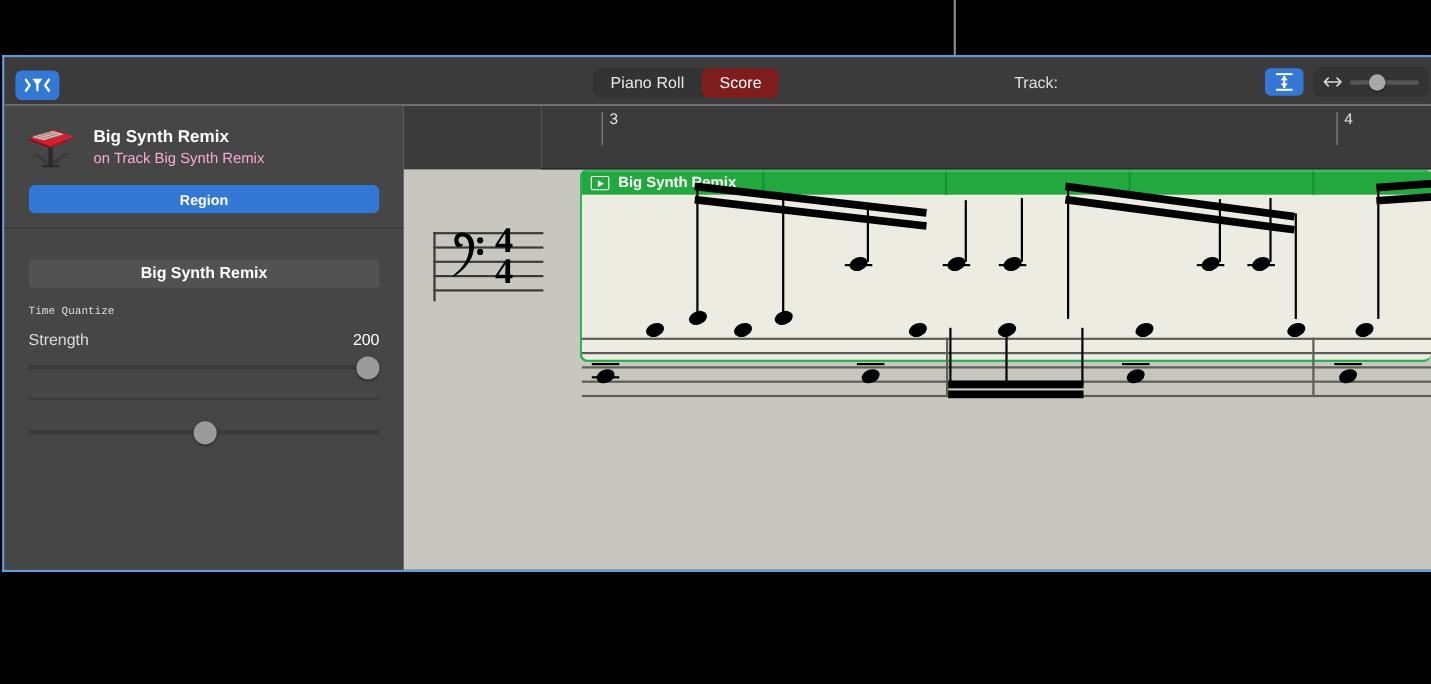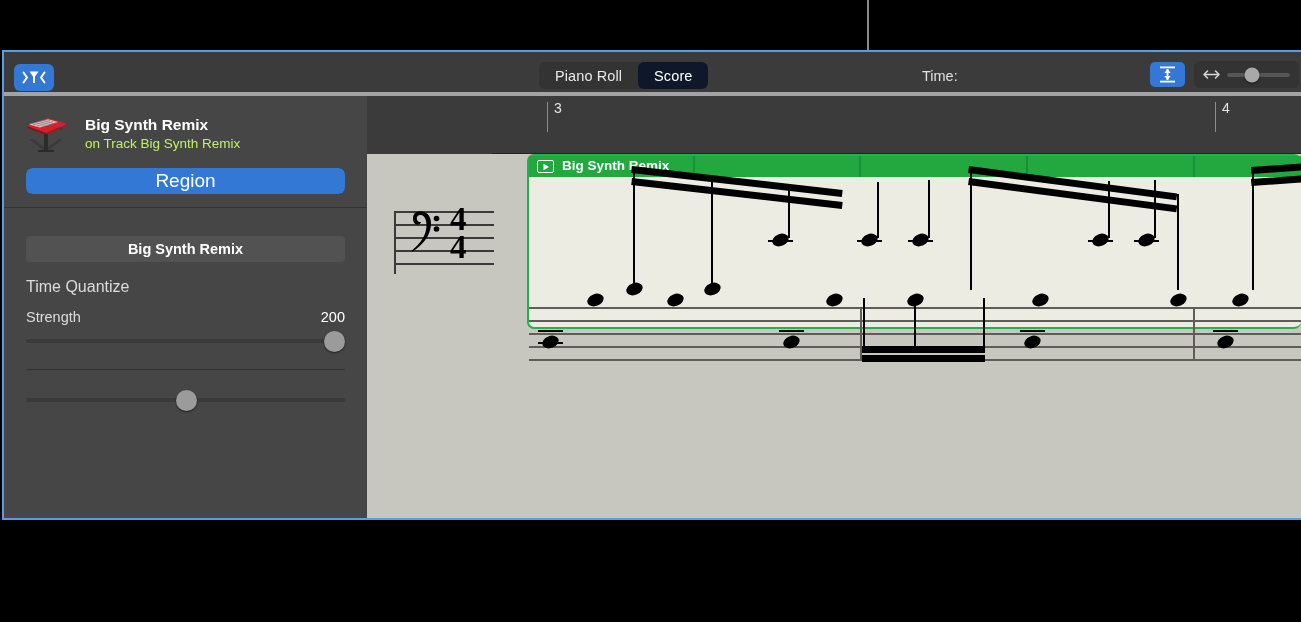--- a/index.html
+++ b/index.html
@@ -17,38 +17,38 @@
   #window {
     position:absolute; left:2px; top:50px; width:1299px; height:470px;
     border:2px solid #5b9ee0; border-right:none;
     background:#464646; overflow:hidden;
   }
 
   
   #toolbar {
     position:absolute; left:0; top:0; right:0; height:44px;
     background:#3b3b3b;
-    border-bottom:4px solid #a3a3a3;
+    border-bottom:1px solid #a3a3a3;
   }
   .inspector-btn {
     position:absolute; left:10px; top:12px; width:40px; height:27px;
     background:#3478d6; border-radius:6px; display:flex;
     align-items:center; justify-content:center; cursor:pointer;
   }
   .seg-group {
     position:absolute; left:535px; top:10px; height:27px;
     background:#333333; border-radius:6px; display:flex; padding:0;
     overflow:hidden;
   }
   .seg {
     display:flex; align-items:center; justify-content:center;
     height:27px; font-size:14.5px; color:#e8e8e8; cursor:pointer;
     padding:0 16px; border-radius:6px; letter-spacing:0.1px;
   }
-  .seg.active { background:#0f172a; color:#fff; }
+  .seg.active { background:#7f1d1d; color:#fff; }
 
   .grid-label {
     position:absolute; left:918px; top:16px; font-size:14.5px; color:#e0e0e0;
   }
   .grid-select {
     position:absolute; left:963px; top:10px; width:165px; height:27px;
     background:#565656; border-radius:5px; color:#f0f0f0; font-size:14.5px;
     display:flex; align-items:center; padding-left:11px; cursor:pointer;
   }
   .stepper {
@@ -77,43 +77,43 @@
   
   #inspector {
     position:absolute; left:0; top:44px; width:363px; bottom:0;
     background:#464646;
   }
   .region-head { padding:14px 0 12px 0; }
   .region-id { display:flex; align-items:center; padding:0 0 0 14px; gap:11px; }
   .synth-icon { width:56px; height:44px; position:relative; flex:none; }
   .region-names { padding-top:2px; }
   .region-title { font-size:15.5px; color:#ffffff; font-weight:700; line-height:19px;}
-  .region-sub { font-size:13.5px; color:#bef264; line-height:17px; margin-top:1px;}
+  .region-sub { font-size:13.5px; color:#f9a8d4; line-height:17px; margin-top:1px;}
 
   .tabs {
     margin:14px 22px 0 22px; height:26px; background:#3d3d3d;
     border-radius:6px; display:flex; overflow:hidden;
   }
   .tab {
     flex:1; display:flex; align-items:center; justify-content:center;
-    font-size:19px; color:#f0f0f0; font-weight:400; cursor:pointer;
+    font-size:13px; color:#f0f0f0; font-weight:700; cursor:pointer;
     border-radius:6px;
   }
   .tab.active { background:#3478d6; color:#fff; }
 
   .divider { height:1px; background:#333; margin-top:13px; }
 
   .name-field {
     margin:16px 22px 0 22px; height:26px; background:#525252;
     border-radius:4px; display:flex; align-items:center; justify-content:center;
     font-size:14.5px; color:#ffffff; font-weight:700; cursor:text;
   }
 
   .sec { padding:16px 22px 0 22px; }
-  .sec-label { font-size:16px; color:#dcdcdc; margin-bottom:8px; }
+  .sec-label { font-size:10px; color:#dcdcdc; margin-bottom:8px;font-family:Liberation Mono, monospace; }
   .q-select {
     height:26px; background:#565656; border-radius:5px; position:relative;
     display:flex; align-items:center; justify-content:center;
     font-size:14.5px; color:#ffffff; font-weight:700; cursor:pointer;
   }
   .row-label { display:flex; justify-content:space-between; align-items:baseline;
     font-size:14.5px; color:#dcdcdc; margin-top:13px; }
   .row-val { color:#ffffff; font-size:14.5px; }
   .slider { position:relative; height:20px; margin-top:6px; }
   .slider .track { position:absolute; left:0; right:0; top:8px; height:4px;
@@ -209,21 +209,21 @@
         <path d="M22.5 2.5 L19 7.5 L22.5 12.5" fill="none" stroke="#fff" stroke-width="2" stroke-linecap="round" stroke-linejoin="round"></path>
         <path d="M7.5 1.5 H16.5 L13 6.5 V13 H11 V6.5 Z" fill="#fff"></path>
       </svg>
     </div>
 
     <div class="seg-group">
       <div class="seg">Piano Roll</div>
       <div class="seg active">Score</div>
     </div>
 
-    <div class="grid-label">Time:</div>
+    <div class="grid-label">Track:</div>
 
   </div>
 
   <div class="icon-btn-blue" style="left:1146px; top:10px;">
     <svg width="19" height="19" viewBox="0 0 19 19" aria-hidden="true">
       <rect x="2" y="1.5" width="15" height="1.8" fill="#fff"></rect>
       <rect x="2" y="15.7" width="15" height="1.8" fill="#fff"></rect>
       <rect x="8.6" y="4" width="1.8" height="11" fill="#fff"></rect>
       <path d="M9.5 4 L6.3 8 L12.7 8 Z" fill="#fff"></path>
       <path d="M9.5 15 L6.3 11 L12.7 11 Z" fill="#fff"></path>

